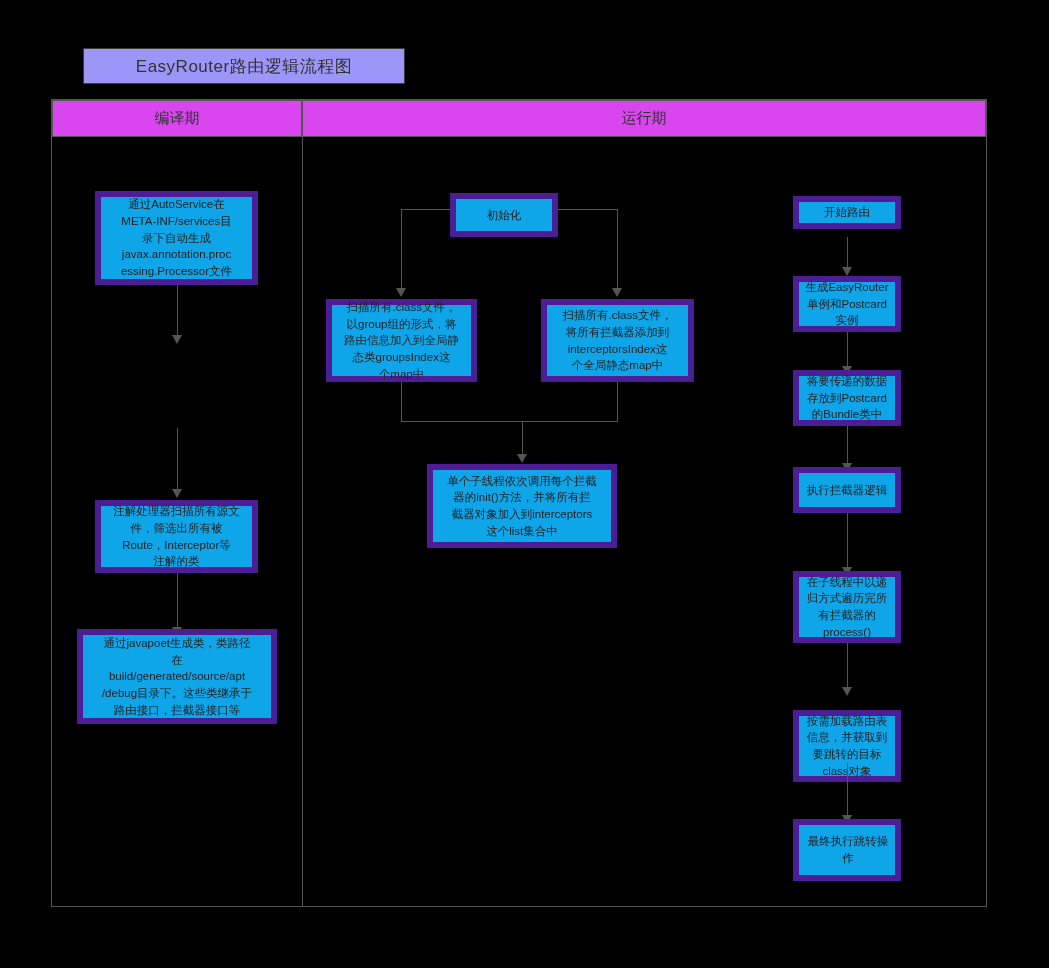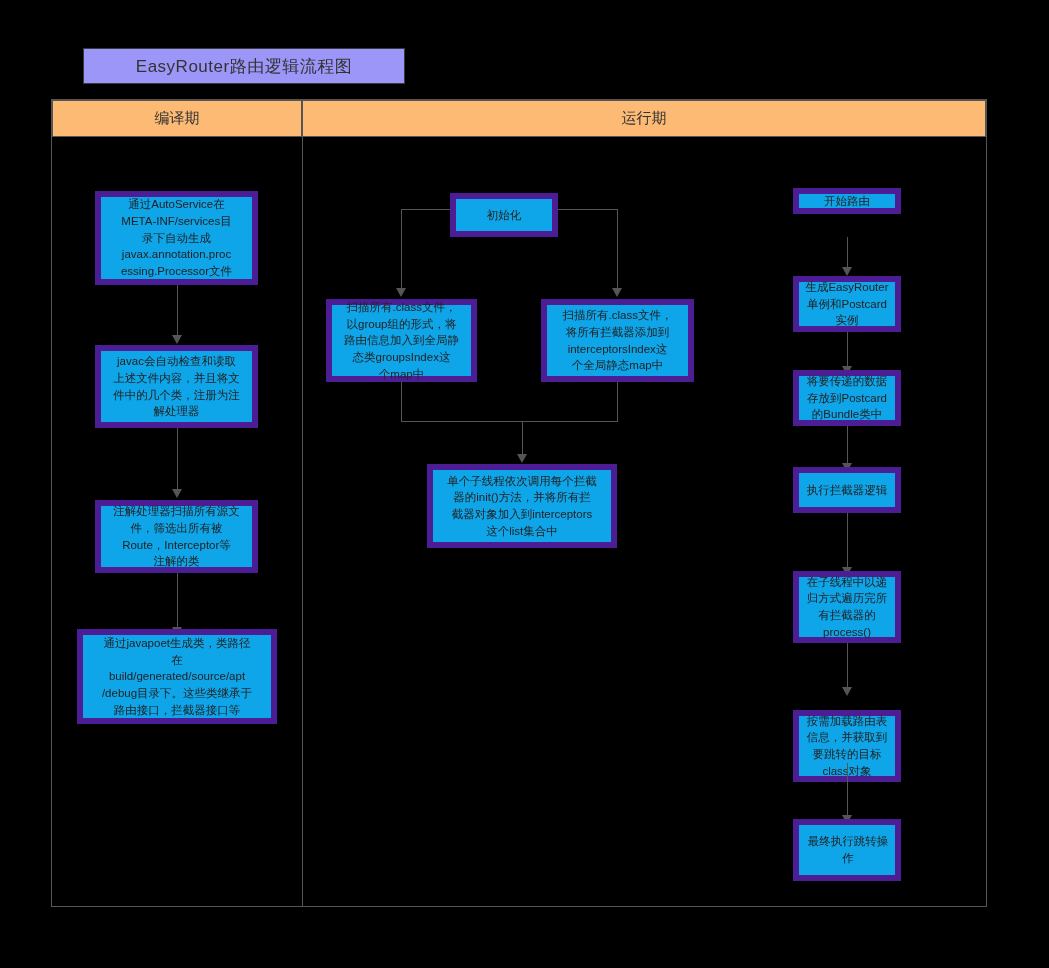--- a/index.html
+++ b/index.html
@@ -55,21 +55,21 @@
     left: 302px;
     top: 99px;
     width: 1px;
     height: 808px;
     background: #555555;
   }
   .lane-header {
     position: absolute;
     top: 100px;
     height: 37px;
-    background: #fdba74;
+    background: #d946ef;
     box-sizing: border-box;
     display: flex;
     align-items: center;
     justify-content: center;
     color: #333333;
     font-size: 15px;
     border: 1px solid #555555;
   }
   .lane-header.compile { left: 52px; width: 250px; }
   .lane-header.runtime { left: 302px; width: 684px; }
@@ -126,24 +126,20 @@
 
   <div class="node" style="left:95px; top:191px; width:163px; height:94px;">通过AutoService在
 META-INF/services目
 录下自动生成
 javax.annotation.proc
 essing.Processor文件</div>
 
   <div class="vline" style="left:177px; top:285px; height:53px;"></div>
   <div class="arrowhead" style="left:172px; top:335px;"></div>
 
-  <div class="node" style="left:95px; top:345px; width:163px; height:83px;">javac会自动检查和读取
-上述文件内容，并且将文
-件中的几个类，注册为注
-解处理器</div>
 
   <div class="vline" style="left:177px; top:428px; height:64px;"></div>
   <div class="arrowhead" style="left:172px; top:489px;"></div>
 
   <div class="node" style="left:95px; top:500px; width:163px; height:73px;">注解处理器扫描所有源文
 件，筛选出所有被
 Route，Interceptor等
 注解的类</div>
 
   <div class="vline" style="left:177px; top:573px; height:57px;"></div>
@@ -180,21 +176,21 @@
   <div class="vline" style="left:617px; top:382px; height:39px;"></div>
   <div class="hline" style="left:401px; top:421px; width:217px;"></div>
   <div class="vline" style="left:522px; top:421px; height:36px;"></div>
   <div class="arrowhead" style="left:517px; top:454px;"></div>
 
   <div class="node" style="left:427px; top:464px; width:190px; height:84px;">单个子线程依次调用每个拦截
 器的init()方法，并将所有拦
 截器对象加入到interceptors
 这个list集合中</div>
 
-  <div class="node" style="left:793px; top:188px; width:108px; height:26px;">开始路由</div>
+  <div class="node" style="left:793px; top:196px; width:108px; height:33px;">开始路由</div>
 
   <div class="vline" style="left:847px; top:237px; height:33px;"></div>
   <div class="arrowhead" style="left:842px; top:267px;"></div>
 
   <div class="node" style="left:793px; top:276px; width:108px; height:56px;">生成EasyRouter
 单例和Postcard
 实例</div>
 
   <div class="vline" style="left:847px; top:332px; height:37px;"></div>
   <div class="arrowhead" style="left:842px; top:366px;"></div>

